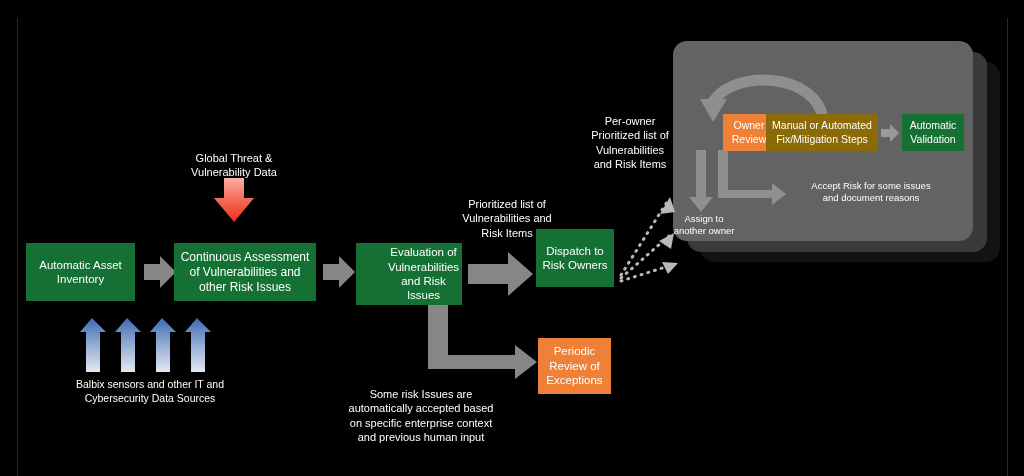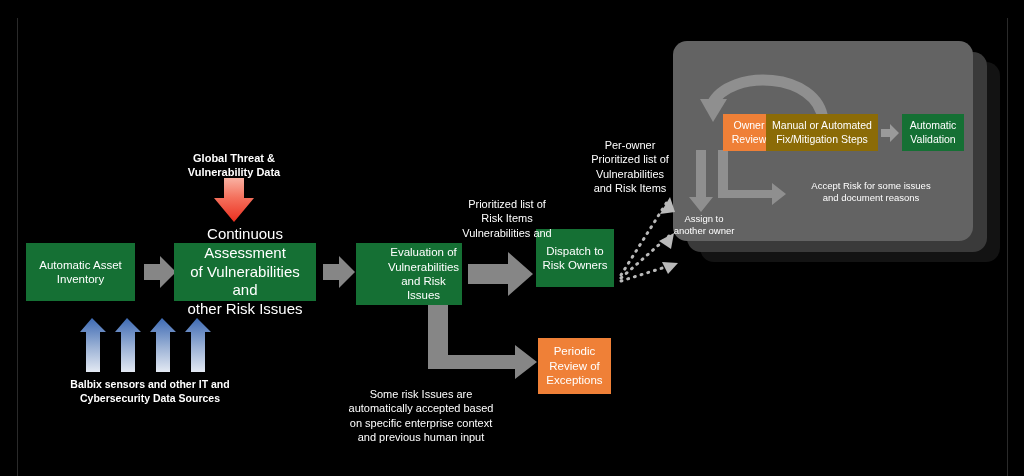--- a/index.html
+++ b/index.html
@@ -24,21 +24,21 @@
   }
   .box span{display:block;}
   .green{background:#157034;color:#fff;}
   .orange{background:#ef8037;color:#fff;}
   .olive{background:#8b6b07;color:#fff;}
 
   
   .cap{
     position:absolute;text-align:center;line-height:1.3;color:#fff;
   }
-  .cap.bold{font-weight:bold;}
+  .cap.bold{font-weight:normal;}
 
   
   .card{
     position:absolute;border-radius:14px;
   }
   .card.back2{background:#131313;}
   .card.back1{background:#3a3a3a;}
   .card.front{background:#636363;}
 
   .panel-txt{
@@ -136,21 +136,21 @@
   </svg>
   </div>
 
   <div class="box green" style="left:26px;top:243px;width:109px;height:58px;font-size:11.5px;">
     <div>
       <span>Automatic Asset</span>
       <span>Inventory</span>
     </div>
   </div>
 
-  <div class="box green" style="left:174px;top:243px;width:142px;height:58px;font-size:15px;">
+  <div class="box green" style="left:174px;top:243px;width:142px;height:58px;font-size:12px;">
     <div>
       <span>Continuous  Assessment</span>
       <span>of Vulnerabilities and</span>
       <span>other Risk Issues</span>
     </div>
   </div>
 
   <div class="box green" style="left:356px;top:243px;width:106px;height:62px;font-size:11.5px;padding-left:35px;">
     <div>
       <span>Evaluation of</span>
@@ -179,25 +179,25 @@
     <span style="display:block;">Vulnerability Data</span>
   </div>
 
   <div class="cap bold" style="left:48px;top:378px;width:204px;font-size:10.5px;">
     <span>Balbix sensors and other IT and</span>
     <span style="display:block;">Cybersecurity Data Sources</span>
   </div>
 
   <div class="cap" style="left:436px;top:197px;width:142px;font-size:11px;">
     <span>Prioritized list of</span>
+    <span style="display:block;">Vulnerabilities and</span>
     <span style="display:block;">Risk Items</span>
-    <span style="display:block;">Vulnerabilities and</span>
-  </div>
-
-  <div class="cap" style="left:571px;top:114px;width:118px;font-size:11px;margin-top:24px;">
+  </div>
+
+  <div class="cap" style="left:571px;top:114px;width:118px;font-size:11px;">
     <span>Per-owner</span>
     <span style="display:block;">Prioritized list of</span>
     <span style="display:block;">Vulnerabilities</span>
     <span style="display:block;">and Risk Items</span>
   </div>
 
   <div class="cap" style="left:326px;top:387px;width:190px;font-size:11px;">
     <span>Some risk Issues are</span>
     <span style="display:block;">automatically accepted based</span>
     <span style="display:block;">on specific enterprise context</span>

